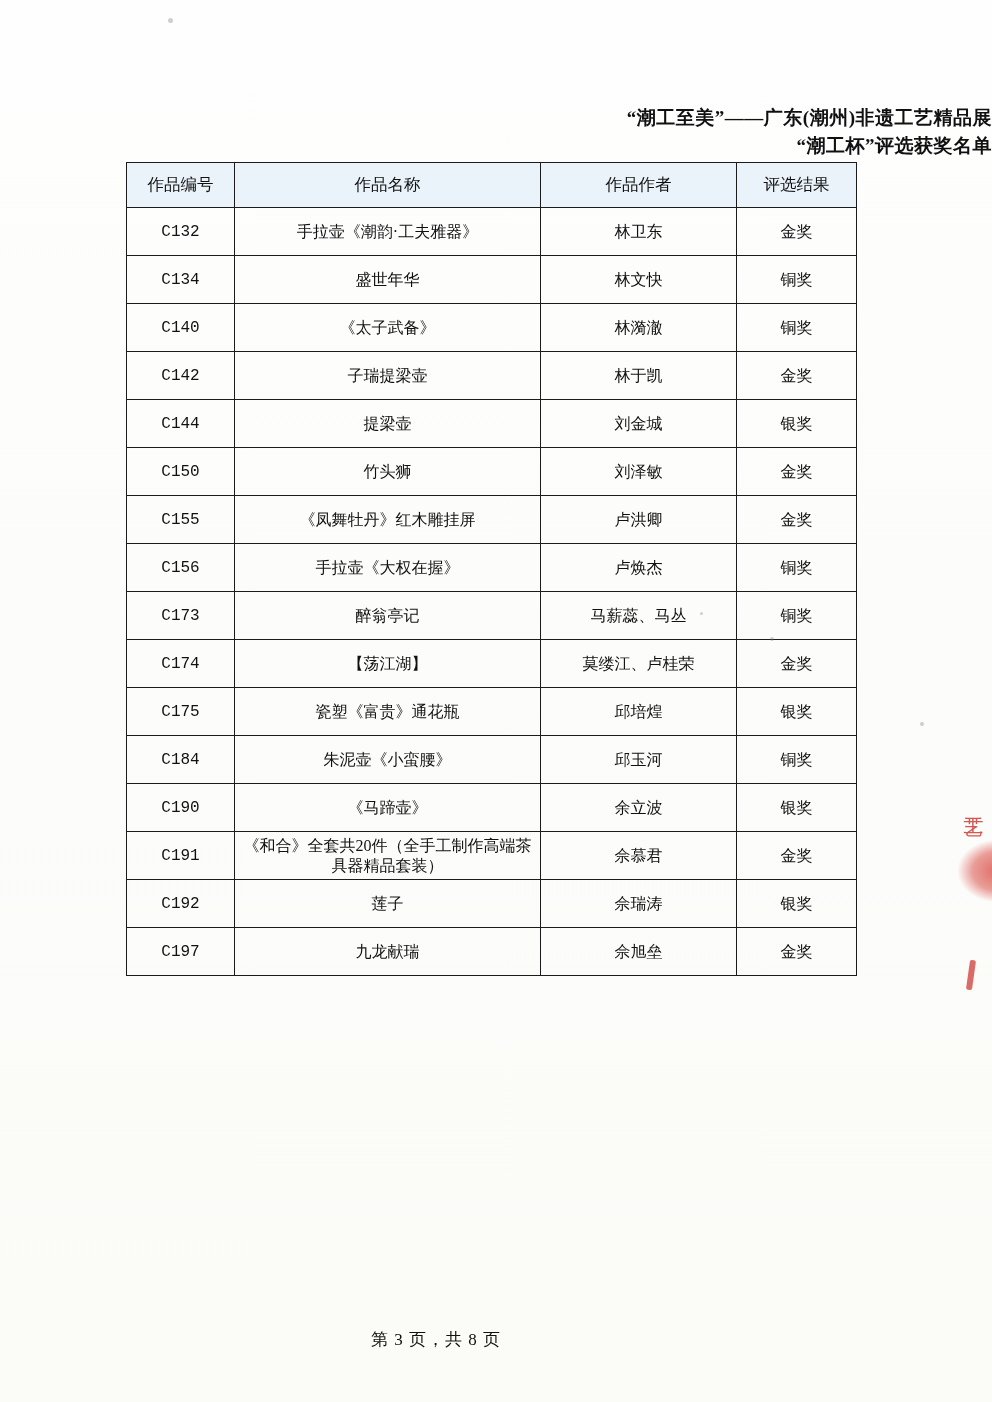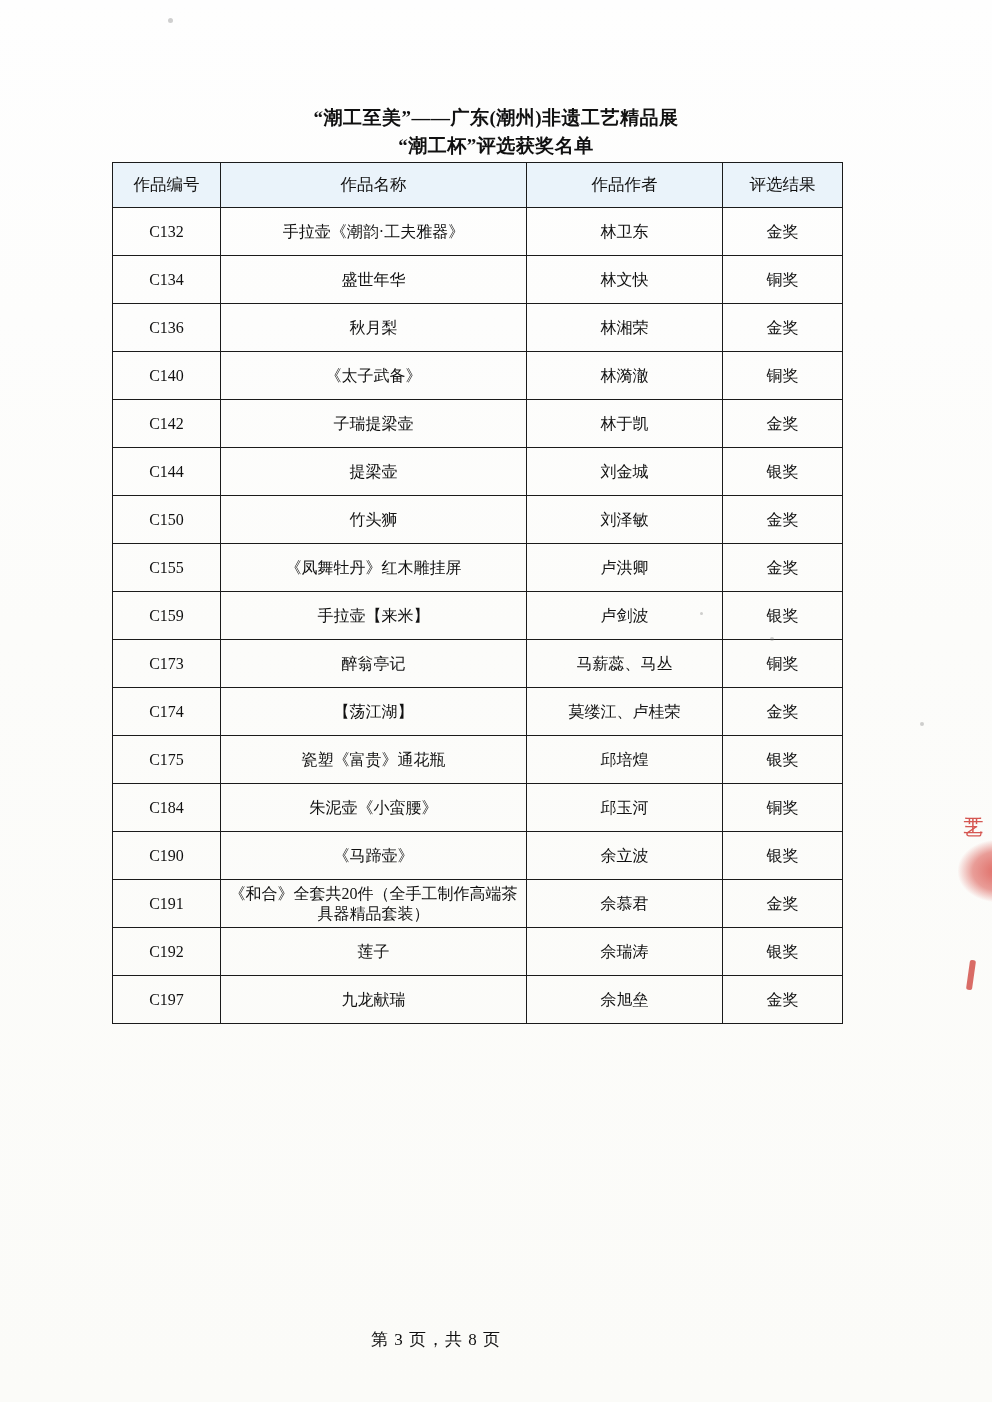--- a/index.html
+++ b/index.html
@@ -26,34 +26,34 @@
     inset: 0;
     background: linear-gradient(180deg, #fefefe 0%, #fcfcfa 45%, #fbfbf8 100%);
     pointer-events: none;
   }
 
   .title-block {
     position: absolute;
     top: 104px;
     left: 0;
     width: 992px;
-    text-align: center;
+    text-align: right;
     line-height: 1.45;
   }
   .title-line {
     font-size: 19px;
     font-weight: bold;
     letter-spacing: 0.5px;
     color: #101010;
   }
 
   table.awards {
     position: absolute;
     top: 162px;
-    left: 112px;
+    left: 126px;
     width: 730px;
     border-collapse: collapse;
     table-layout: fixed;
     padding-left: 41px;
   }
   table.awards th, table.awards td {
     border: 1px solid #1b1b1b;
     text-align: center;
     vertical-align: middle;
     font-size: 16px;
@@ -73,21 +73,21 @@
   .col-no    { width: 108px; }
   .col-name  { width: 306px; }
   .col-author{ width: 196px; }
   .col-result{ width: 120px; }
 
   td.name-cell {
     font-size: 16px;
   }
   td.no-cell {
     font-size: 15.5px;
-    font-family: Liberation Serif, serif;
+    font-family: Liberation Mono, monospace;
   }
   td.two-line {
     font-size: 15.5px;
     line-height: 1.3;
     padding: 0 8px;
   }
 
   .footer {
     position: absolute;
     top: 1328px;
@@ -174,26 +174,20 @@
         <td>林卫东</td>
         <td>金奖</td>
       </tr>
       <tr>
         <td class="no-cell">C134</td>
         <td class="name-cell">盛世年华</td>
         <td>林文快</td>
         <td>铜奖</td>
       </tr>
       <tr>
-        <td class="no-cell">C136</td>
-        <td class="name-cell">秋月梨</td>
-        <td>林湘荣</td>
-        <td>金奖</td>
-      </tr>
-      <tr>
         <td class="no-cell">C140</td>
         <td class="name-cell">《太子武备》</td>
         <td>林漪澈</td>
         <td>铜奖</td>
       </tr>
       <tr>
         <td class="no-cell">C142</td>
         <td class="name-cell">子瑞提梁壶</td>
         <td>林于凯</td>
         <td>金奖</td>
@@ -210,24 +204,24 @@
         <td>刘泽敏</td>
         <td>金奖</td>
       </tr>
       <tr>
         <td class="no-cell">C155</td>
         <td class="name-cell">《凤舞牡丹》红木雕挂屏</td>
         <td>卢洪卿</td>
         <td>金奖</td>
       </tr>
       <tr>
-        <td class="no-cell">C159</td>
-        <td class="name-cell">手拉壶【来米】</td>
-        <td>卢剑波</td>
-        <td>银奖</td>
+        <td class="no-cell">C156</td>
+        <td class="name-cell">手拉壶《大权在握》</td>
+        <td>卢焕杰</td>
+        <td>铜奖</td>
       </tr>
       <tr>
         <td class="no-cell">C173</td>
         <td class="name-cell">醉翁亭记</td>
         <td>马薪蕊、马丛</td>
         <td>铜奖</td>
       </tr>
       <tr>
         <td class="no-cell">C174</td>
         <td class="name-cell">【荡江湖】</td>

